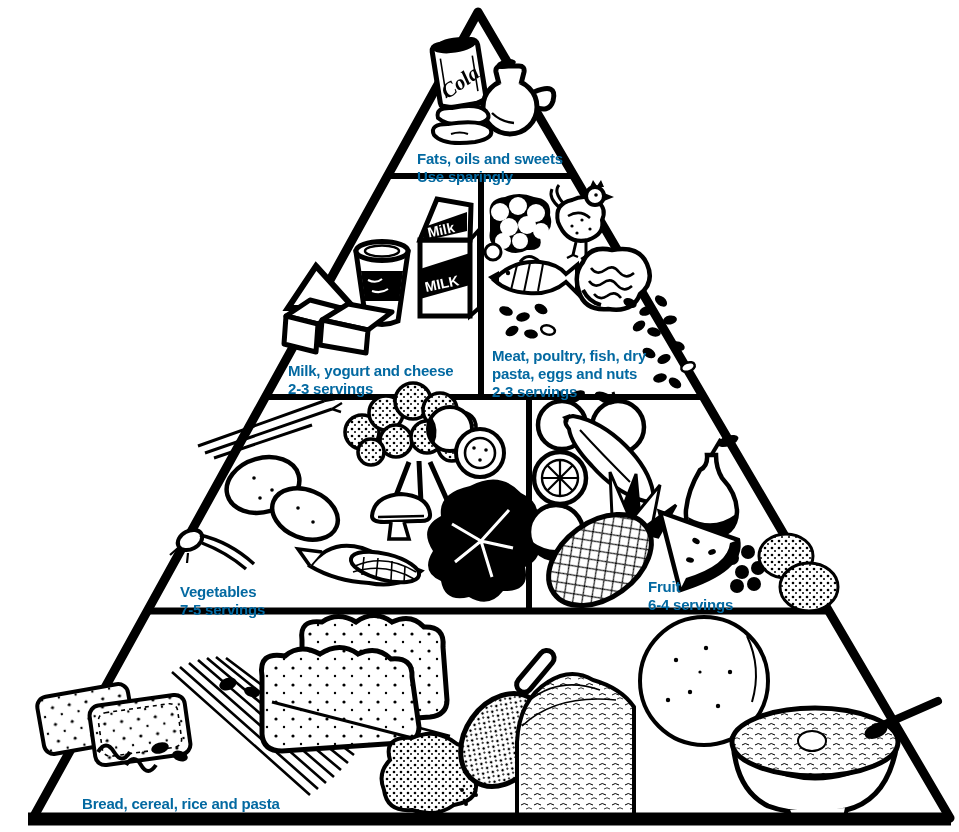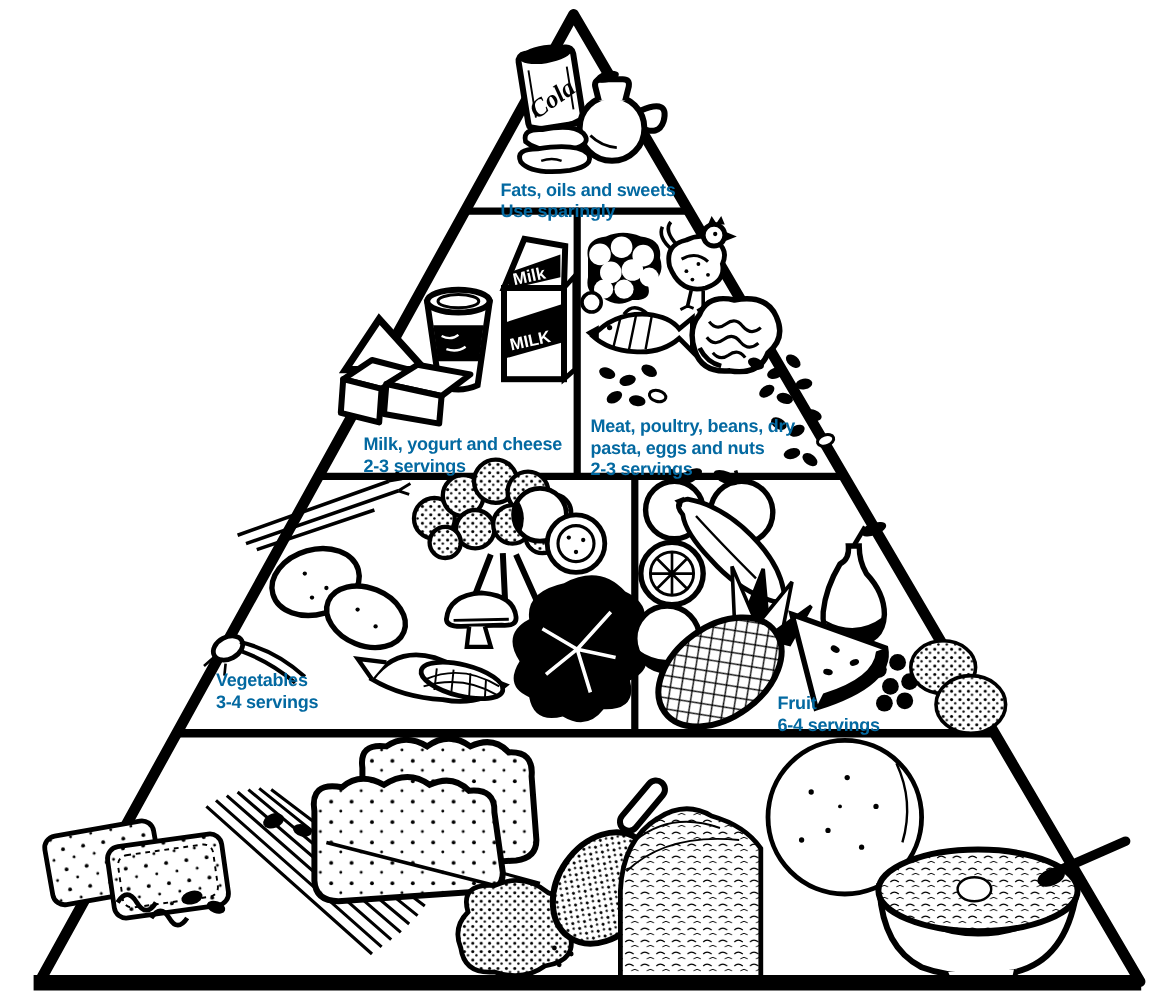--- a/index.html
+++ b/index.html
@@ -330,37 +330,38 @@
 </g>
 
 <path d="M28,819 L951,819" stroke="#000" stroke-width="13"></path>
 </svg>
 
 <div class="lbl" style="left:417px;top:139px">
   <div>Fats, oils and sweets</div>
   <div>Use sparingly</div>
 </div>
 
-<div class="lbl" style="left:303px;top:351px">
+<div class="lbl" style="left:288px;top:351px">
   <div>Milk, yogurt and cheese</div>
   <div>2-3 servings</div>
 </div>
 
 <div class="lbl" style="left:492px;top:336px">
-  <div>Meat, poultry, beans, dry</div>
+  <div>Meat, poultry, fish, dry</div>
   <div>pasta, eggs and nuts</div>
   <div>2-3 servings</div>
 </div>
 
-<div class="lbl" style="left:180px;top:548px">
+<div class="lbl" style="left:180px;top:572px">
   <div>Vegetables</div>
-  <div>3-4 servings</div>
+  <div>7-5 servings</div>
 </div>
 
 <div class="lbl" style="left:648px;top:567px">
   <div>Fruit</div>
   <div>6-4 servings</div>
 </div>
 
 <div class="lbl" style="left:82px;top:784px">
+  <div>Bread, cereal, rice and pasta</div>
 </div>
 
 </div>
 
 </body></html>

